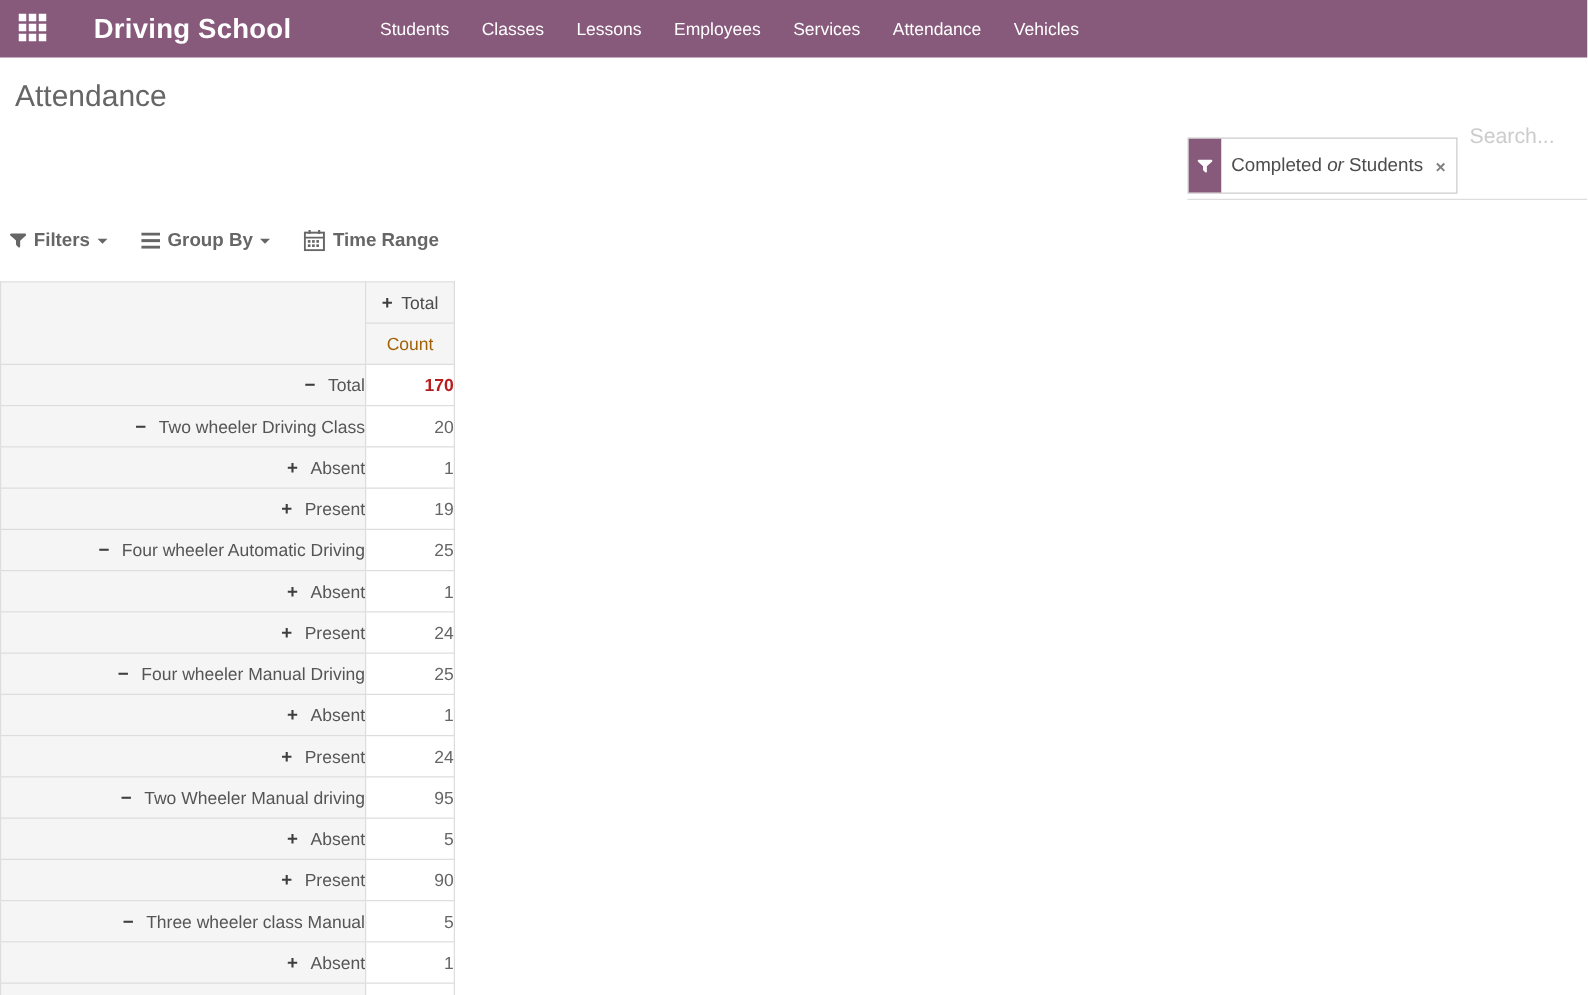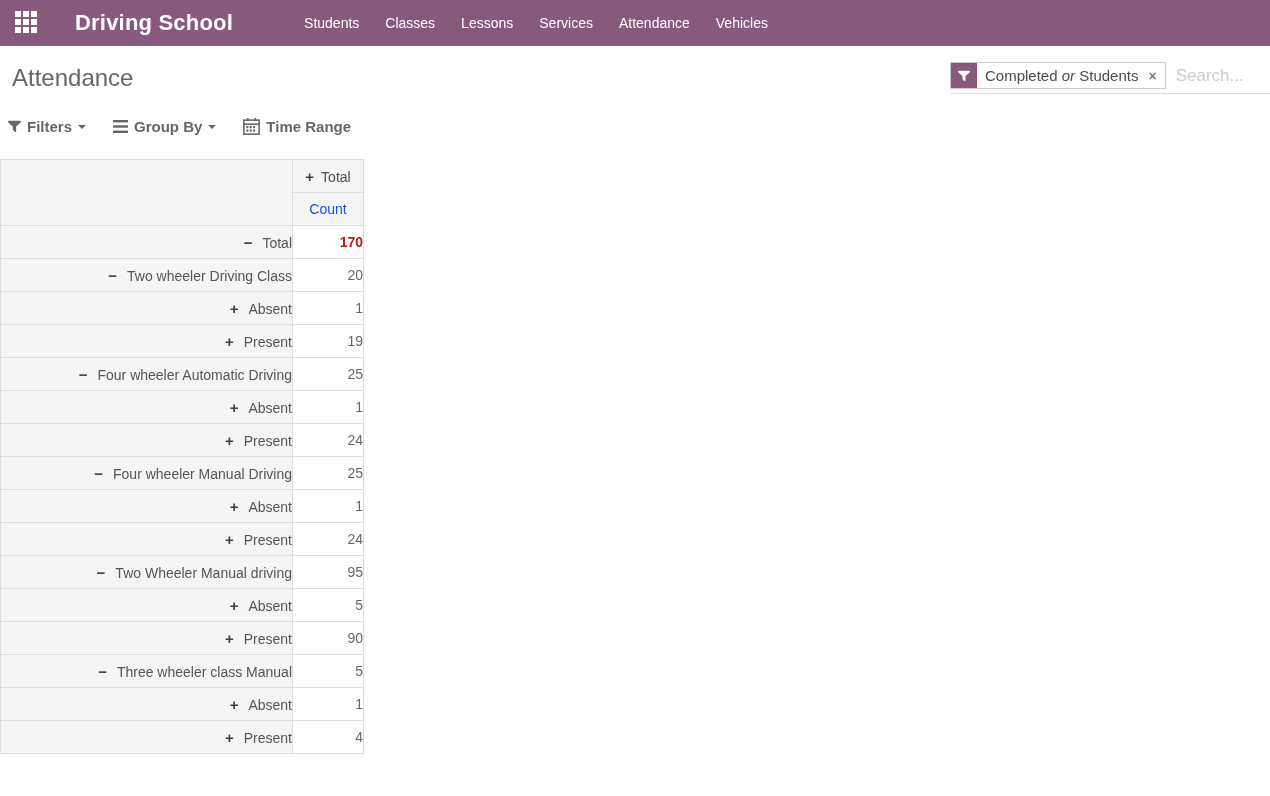--- a/index.html
+++ b/index.html
@@ -33,22 +33,22 @@
   .cp-row {
     display:flex; justify-content:space-between; align-items:flex-start;
     padding:14px 0 0 12px;
   }
   .page-title { font-size:24px; font-weight:normal; color:#666; margin:4px 0 0 0; }
   .search-area {
     width:320px; display:flex; align-items:center;
     border-bottom:1px solid #ddd; padding-bottom:4px; margin-top:2px;
   }
   .facet {
-    display:flex; align-items:stretch; border:1px solid #ccc; height:27px;
-    background:#fff; flex:0 0 auto;
+    display:flex; align-items:stretch; border:1px solid #ccc; height:45px;
+    background:#fff; flex:0 0 auto;margin-top:48px;
   }
   .facet-icon {
     width:26px; background:#875A7B; display:flex; align-items:center; justify-content:center;
   }
   .facet-text {
     padding:0 8px; font-size:15px; color:#4c4c4c; display:flex; align-items:center; white-space:nowrap;
   }
   .facet-text i { font-style:italic; }
   .facet-close {
     display:flex; align-items:center; padding:0 8px 0 2px; color:#808080;
@@ -91,21 +91,21 @@
   .pivot { border-collapse:collapse; margin-top:16px; table-layout:fixed; }
   .pivot th, .pivot td {
     border:1px solid #ddd; height:33px; font-size:14px; font-weight:normal;
     padding:0;
   }
   .corner-cell { width:292px; background:#f5f5f5; }
   .col-total {
     width:71px; background:#f5f5f5; color:#4c4c4c; text-align:center; cursor:pointer;
   }
   .col-total .hdr-plus { font-weight:bold; color:#3e3e3e; margin-right:7px; font-size:15px; }
-  .col-count { background:#f5f5f5; color:#1d4ed8; text-align:center; }
+  .col-count { background:#f5f5f5; color:#a16207; text-align:center; }
   .cell-label {
     background:#f5f5f5; color:#555; text-align:right; cursor:pointer; white-space:nowrap;
   }
   .lvl0 { padding-left:7px; }
   .lvl1 { padding-left:39px; }
   .lvl2 { padding-left:74px; }
   .tgl { font-weight:bold; color:#3e3e3e; margin-right:10px; font-size:15px; display:inline-block; }
   .cell-value { background:#fff; text-align:right; padding-right:10px; color:#666; }
   .cell-value.bold { font-weight:bold; color:#b91c1c; }
 </style>
@@ -122,20 +122,21 @@
       <i></i>
       <i></i>
       <i></i>
       <i></i>
   </div>
   <a class="brand">Driving School</a>
   <div class="nav-menu">
       <a class="nav-item">Students</a>
       <a class="nav-item">Classes</a>
       <a class="nav-item">Lessons</a>
+      <a class="nav-item">Employees</a>
       <a class="nav-item">Services</a>
       <a class="nav-item">Attendance</a>
       <a class="nav-item">Vehicles</a>
     </div>
 </nav>
 
 <div class="cp-row">
   <h1 class="page-title">Attendance</h1>
 
   <div class="search-area">

